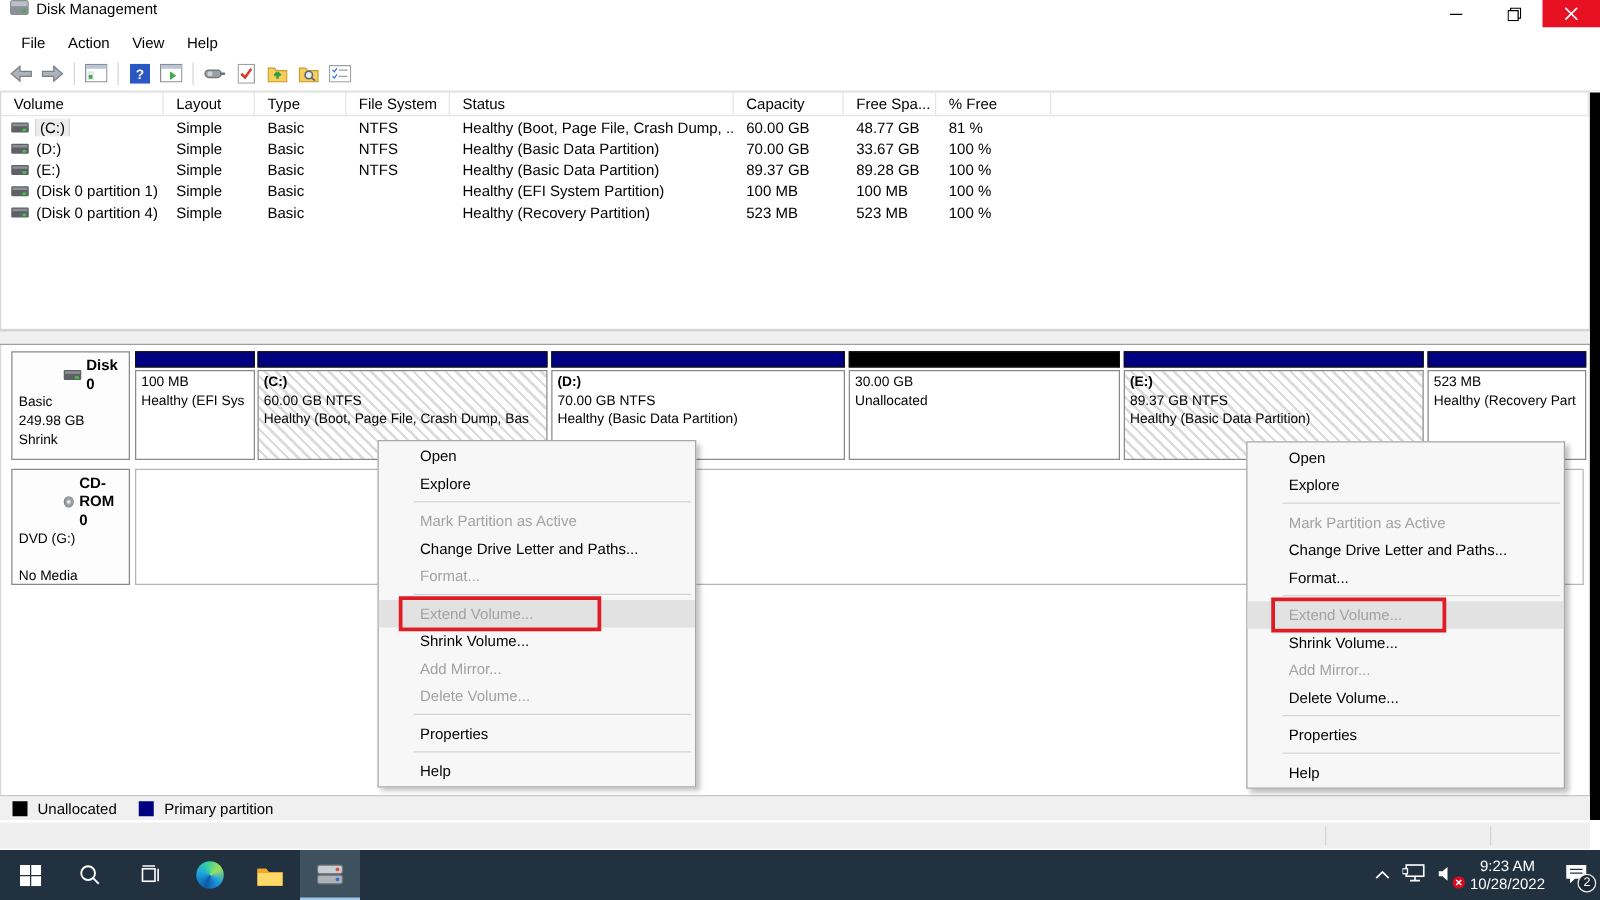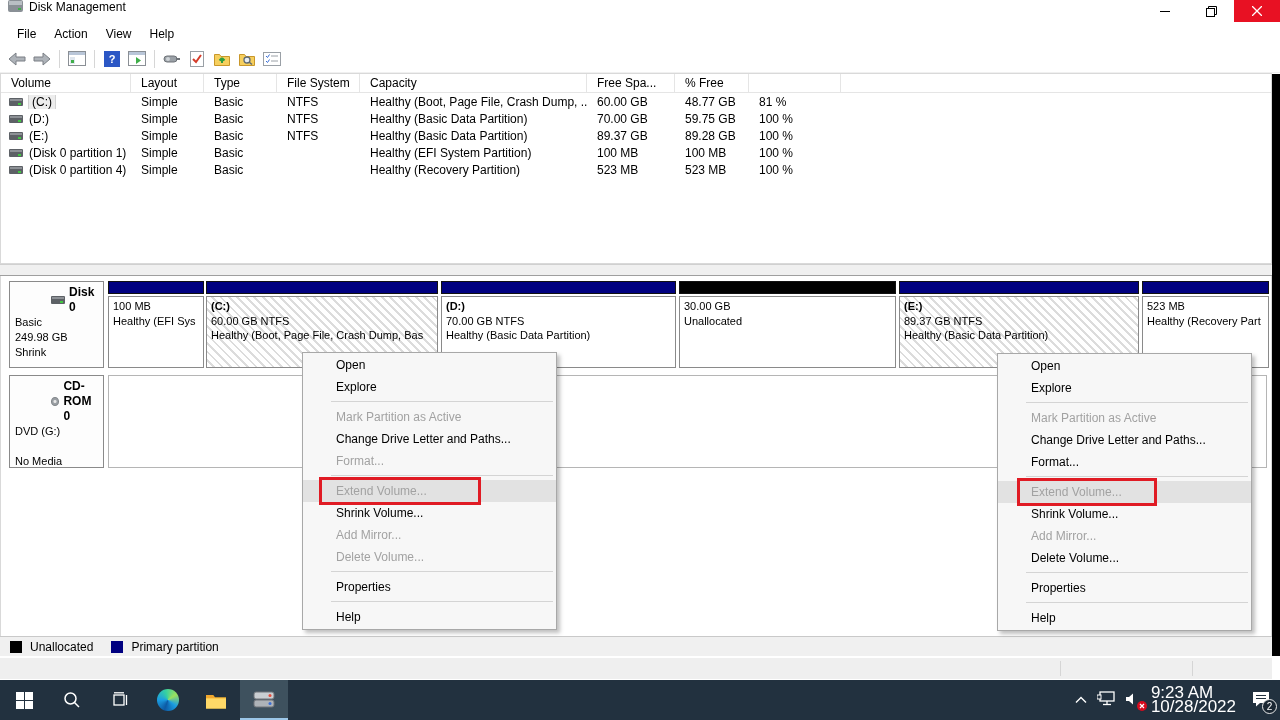--- a/index.html
+++ b/index.html
@@ -68,21 +68,21 @@
   .lg-txt { font-size:12px; margin-right:10px; }
   #statusbar { position:absolute; left:0; top:656px; width:1272px; height:23px; background:#efefef; border-top:2px solid #fff; }
   .st-sep { position:absolute; top:3px; bottom:3px; width:1px; background:#d5d5d5; }
   #edgestrip { position:absolute; right:0; top:74px; width:8px; height:582px; background:#000; }
 
   
   #taskbar { position:absolute; left:0; top:680px; width:1280px; height:40px; background:#22313f; display:flex; align-items:stretch; }
   .tb-cell { width:48px; display:flex; align-items:center; justify-content:center; }
   .tb-cell.active { background:#3e515e; border-bottom:2px solid #9cc7e8; }
   #tray { position:absolute; right:0; top:680px; height:40px; display:flex; align-items:center; gap:10px; padding-right:10px; color:#fff; }
-  #clock { text-align:left; font-size:17px; line-height:14px; }
+  #clock { text-align:center; font-size:12px; line-height:14px; }
   .badge { position:absolute; right:-7px; bottom:-4px; width:15px; height:15px; border-radius:50%; background:#1b2733; border:1px solid #e8e8e8; color:#fff; font-size:10px; display:flex; align-items:center; justify-content:center; }
 </style>
 </head>
 <body>
 
 <div id="titlebar">
   <span id="title-icon"></span>
   <span id="title-text">Disk Management</span>
   <div class="capbtns">
     <div class="capbtn">
@@ -182,20 +182,21 @@
       </svg>
     </span>
 </div>
 
 <div id="listpane">
   <div class="lrow" id="listheader">
     <div class="hcell">Volume</div>
     <div class="hcell">Layout</div>
     <div class="hcell">Type</div>
     <div class="hcell">File System</div>
+    <div class="hcell">Status</div>
     <div class="hcell">Capacity</div>
     <div class="hcell">Free Spa...</div>
     <div class="hcell">% Free</div>
     <div class="hcell"></div>
   </div>
 
   <div class="lrow drow">
     <div class="dcell volcell">
         <span class="hdd-ico"></span>
         <span class="focusbox">(C:)</span>
@@ -212,21 +213,21 @@
   <div class="lrow drow">
     <div class="dcell volcell">
         <span class="hdd-ico"></span>
         <span>(D:)</span>
       </div>
     <div class="dcell">Simple</div>
     <div class="dcell">Basic</div>
     <div class="dcell">NTFS</div>
     <div class="dcell">Healthy (Basic Data Partition)</div>
     <div class="dcell">70.00 GB</div>
-    <div class="dcell">59.75 GB</div>
+    <div class="dcell">33.67 GB</div>
     <div class="dcell">100 %</div>
     <div class="dcell"></div>
   </div>
   <div class="lrow drow">
     <div class="dcell volcell">
         <span class="hdd-ico"></span>
         <span>(E:)</span>
       </div>
     <div class="dcell">Simple</div>
     <div class="dcell">Basic</div>

